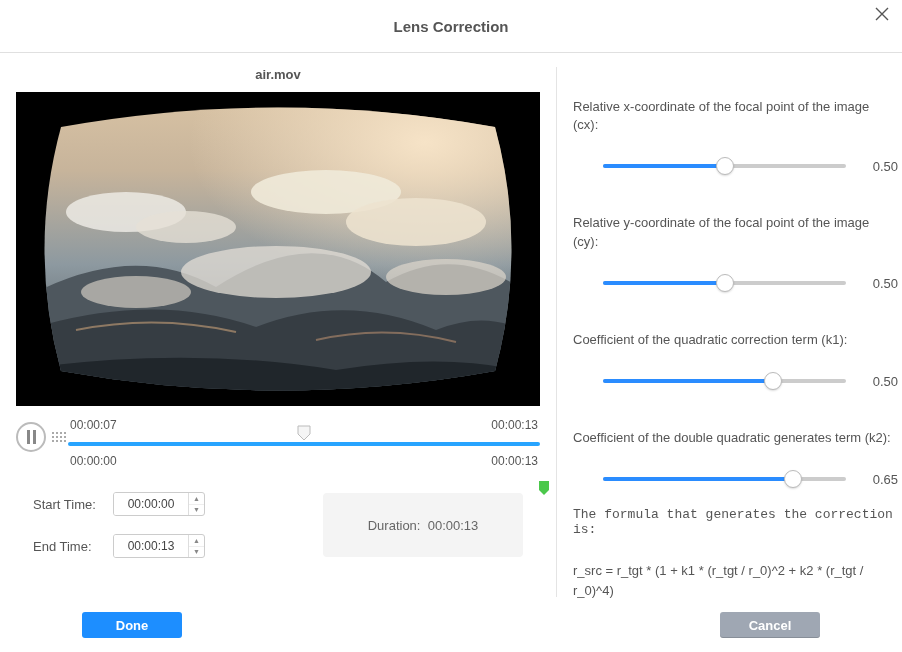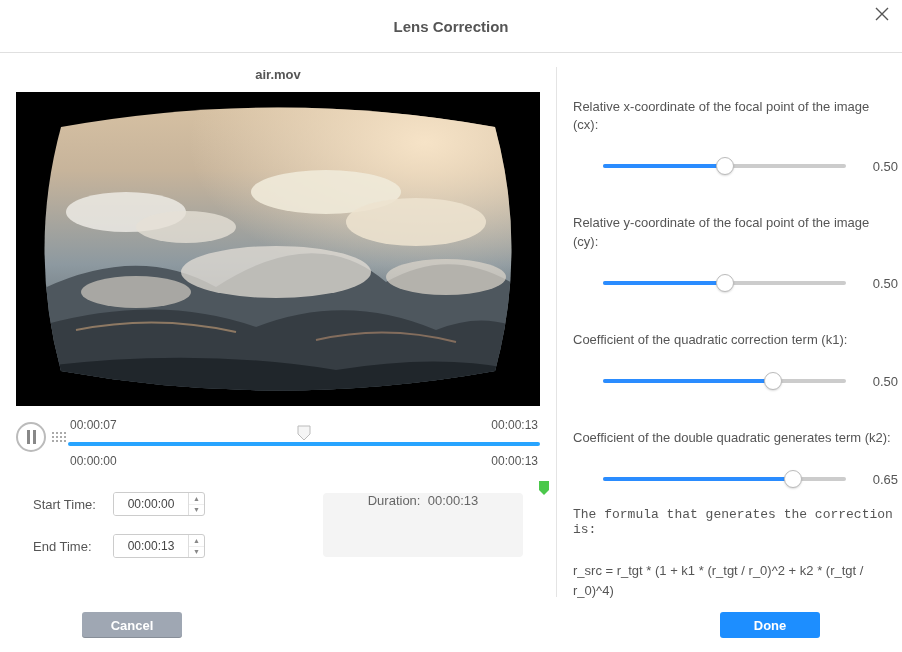--- a/index.html
+++ b/index.html
@@ -231,21 +231,21 @@
     line-height: 1;
   }
   .spinners span:first-child { border-bottom: 1px solid #eee; }
 
   .duration-box {
     background: #f4f4f4;
     border-radius: 4px;
     width: 200px;
     height: 64px;
     display: flex;
-    align-items: flex-start;
+    align-items: center;
     justify-content: center;
     color: #666;
     font-size: 13px;
   }
 
   .param-group { margin-bottom: 40px; }
   .param-label { color: #555; margin-bottom: 24px; line-height: 1.4; }
   .slider-row {
     display: flex;
     align-items: flex-end;
@@ -510,15 +510,15 @@
         <div class="slider-val">0.65</div>
       </div>
     </div>
 
     <div class="formula-label">The formula that generates the correction is:</div>
     <div class="formula">r_src = r_tgt * (1 + k1 * (r_tgt / r_0)^2 + k2 * (r_tgt / r_0)^4)</div>
   </div>
 </div>
 
 <div class="footer">
+  <button class="btn btn-done">Done</button>
   <button class="btn btn-cancel">Cancel</button>
-  <button class="btn btn-done">Done</button>
 </div>
 
 </body></html>

